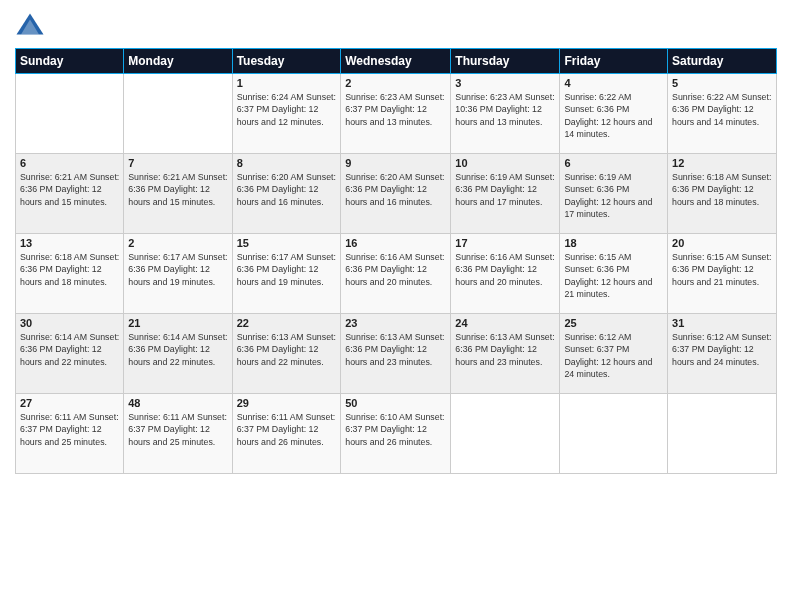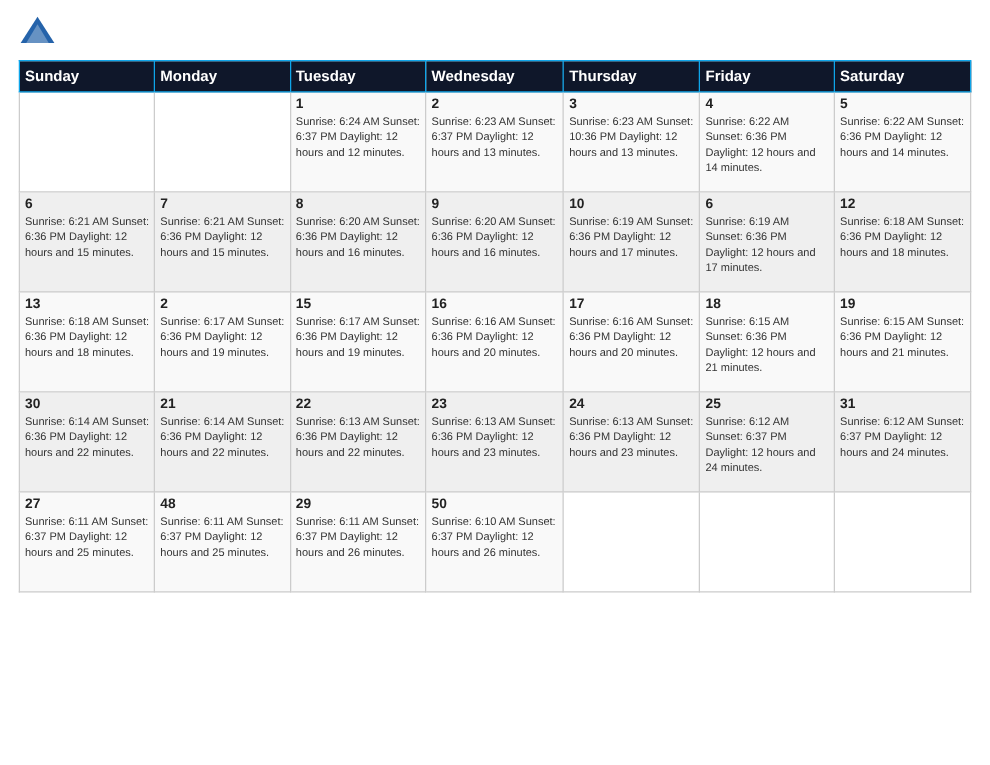--- a/index.html
+++ b/index.html
@@ -246,21 +246,21 @@
 Sunset: 6:36 PM
 Daylight: 12 hours and 20 minutes.</div>
           </td>
           <td>
             <span class="day-num">18</span>
             <div class="day-info">Sunrise: 6:15 AM
 Sunset: 6:36 PM
 Daylight: 12 hours and 21 minutes.</div>
           </td>
           <td>
-            <span class="day-num">19</span>
+            <span class="day-num">20</span>
             <div class="day-info">Sunrise: 6:15 AM
 Sunset: 6:36 PM
 Daylight: 12 hours and 21 minutes.</div>
           </td>
         </tr>
         <tr>
           <td>
             <span class="day-num">30</span>
             <div class="day-info">Sunrise: 6:14 AM
 Sunset: 6:36 PM

